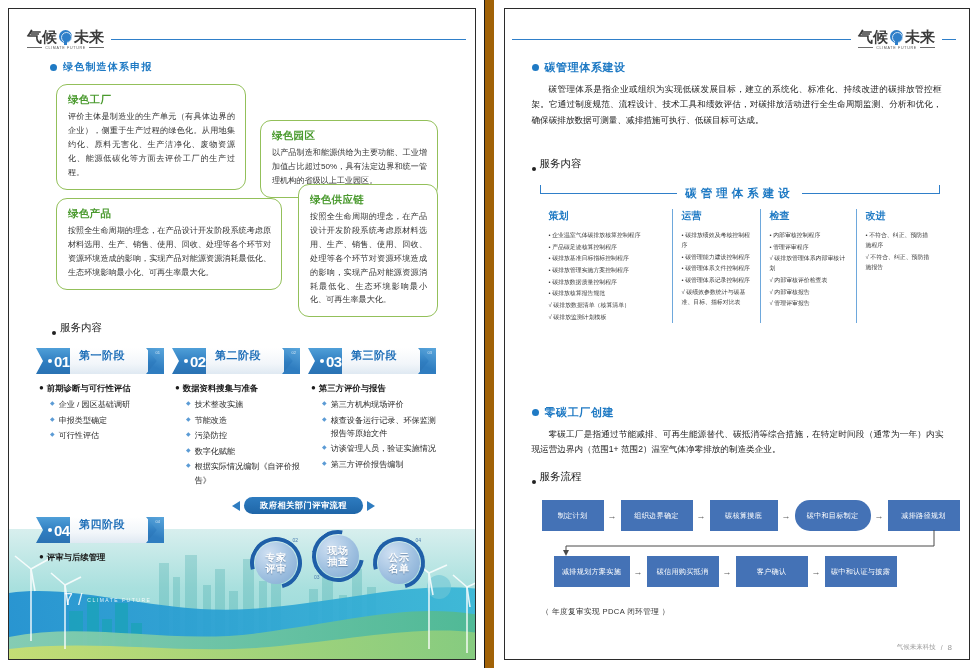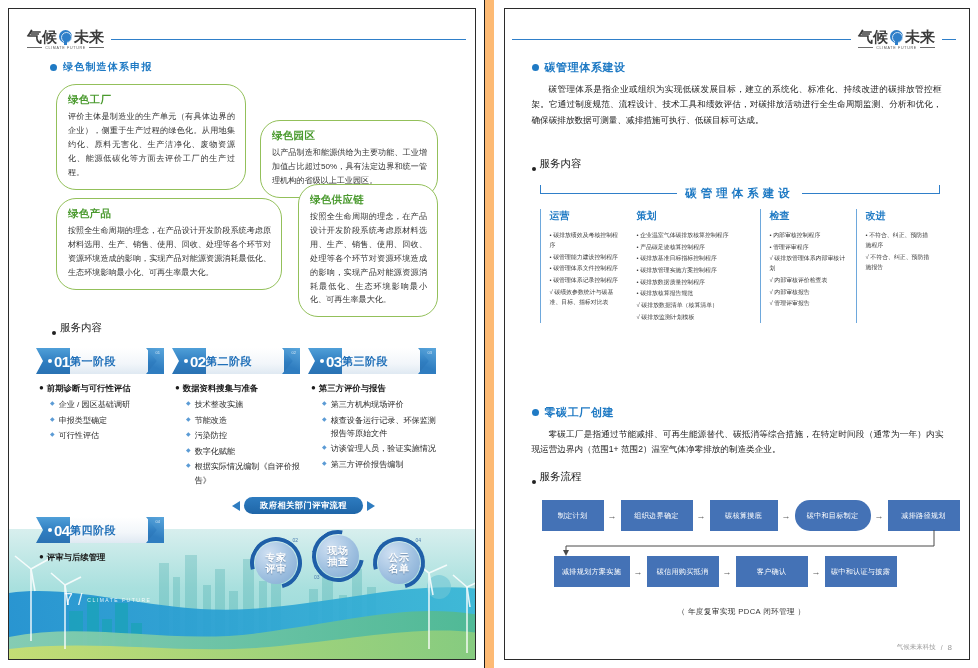--- a/index.html
+++ b/index.html
@@ -1,18 +1,18 @@
 <!DOCTYPE html>
 <html><head>
 <meta charset="utf-8">
 <style>
   * { box-sizing: border-box; margin:0; padding:0; }
   html,body { width:978px; height:668px; overflow:hidden; background:#ffffff;
     font-family:"Liberation Sans","DejaVu Sans",sans-serif; }
-  .spread { position:relative; width:978px; height:668px; display:flex; background:#fdba74;gap:9px; }
+  .spread { position:relative; width:978px; height:668px; display:flex; background:#a16207;gap:9px; }
 
   .page { position:relative; width:489px; height:668px; overflow:hidden; background:#fff; }
   .page.left { border-right:1px solid #1a1a1a; }
   .page-frame { position:absolute; left:8px; top:8px; right:8px; bottom:8px; border:1px solid #2b2b2b; }
   .page.right .page-frame { left:10px; }
 
   
   .hdr { position:absolute; top:26px; height:26px; display:flex; align-items:center; }
   .hdr-left { left:20px; right:18px; }
   .hdr-right { left:18px; right:22px; justify-content:flex-end; }
@@ -31,36 +31,36 @@
 
   
   .sec-h { display:flex; align-items:center; gap:6px; color:#1f7ac4; font-weight:bold; }
   .sec-h .dot { width:7px; height:7px; border-radius:50%; background:#1f7ac4; flex:none; }
   .sec-h.big { font-size:10px; letter-spacing:1.2px; }
   .sec-h.mid { font-size:11px; letter-spacing:.6px; }
   .sub-h { display:flex; align-items:flex-end; gap:4px; color:#222; font-size:10.5px; }
   .sub-h .dot { width:4px; height:4px; border-radius:50%; background:#222; flex:none; }
 
   
-  .gcard { position:absolute; border:1.2px solid #93c05a; border-radius:20px; background:#ffffff;
+  .gcard { position:absolute; border:1.2px solid #93c05a; border-radius:11px; background:#ffffff;
      padding:8px 10px 9px 11px; }
   .gcard h4 { color:#4a9a2e; font-size:10.5px; font-weight:bold; margin-bottom:3px; letter-spacing:.3px; }
   .gcard p { color:#333; font-size:8.1px; line-height:1.72; text-align:justify; }
 
   
   .phase { position:absolute; width:128px; }
   .flag { position:relative; height:26px; display:flex; align-items:center;
      background:linear-gradient(180deg,#4f9fd8 0%,#2f7dc0 55%,#2a72b3 100%);
      clip-path:polygon(0 0,100% 0,100% 100%,0 100%,7px 50%);
      padding-left:12px; }
   .flag .num { color:#fff; font-size:15px; font-weight:bold; letter-spacing:-.5px; }
   .flag .numdot { width:4px; height:4px; border-radius:50%; background:#fff; margin-right:2px; display:inline-block; }
   .flag .white { position:absolute; left:34px; top:0; bottom:0; right:16px;
      background:linear-gradient(180deg,#ffffff 0%,#f2f6fa 60%,#dfe9f2 100%);
-     display:flex; align-items:center; }
+     display:flex; align-items:flex-start; padding-left:9px; }
   .flag .white span { color:#1f6fb8; font-size:11px; font-weight:bold; letter-spacing:.5px; }
   .flag .corner { position:absolute; right:0; top:0; width:18px; height:26px;
      background:linear-gradient(200deg,#5aa6dc 0%,#2f7dc0 70%);
      clip-path:polygon(0 0,100% 0,100% 100%,0 100%, 60% 50%); }
   .flag .tiny { position:absolute; right:4px; top:2px; font-size:4px; color:#cfe4f5; z-index:3; }
 
   .plist { margin-top:9px; padding-left:3px; }
   .plist .lead { color:#1b1b1b; font-size:8.4px; font-weight:600; display:flex; gap:3px; margin-bottom:4px; }
   .plist .lead .d { color:#1b1b1b; font-size:8px; }
   .plist ul { list-style:none; padding-left:11px; }
@@ -107,21 +107,21 @@
   .mx-cols { display:flex; margin-top:8px; }
   .mx-col { padding:0 7px 0 9px; border-left:1px solid #6ea8dc; }
   .mx-col h5 { color:#1f7ac4; font-size:10px; font-weight:bold; margin-bottom:7px; }
   .mx-col ul { list-style:none; }
   .mx-col li { font-size:5.9px; color:#3a3a3a; line-height:1.72; display:flex; gap:2px; margin-bottom:1.5px; }
 
   .flowrow { display:flex; align-items:center; }
   .fbox { background:#4472b6; color:#fff; font-size:7.2px; display:flex; align-items:center;
      justify-content:center; text-align:center; height:31px; letter-spacing:.2px; }
   .farrow { color:#5a5a5a; font-size:9px; padding:0 4px; }
-  .fnote { text-align:center; color:#333; font-size:7.6px; letter-spacing:.4px; }
+  .fnote { text-align:left; color:#333; font-size:7.6px; letter-spacing:.4px; }
   .footer-right { position:absolute; right:26px; bottom:16px; display:flex; align-items:center; gap:5px;
      color:#9a9a9a; font-size:6.5px; }
   .footer-right .pg { font-size:8px; }
 </style>
 </head>
 <body>
 
 <div class="spread">
 
   <div class="page left">
@@ -430,66 +430,66 @@
       <span>服务内容</span>
     </div>
 
     <div class="matrix" style="left:46px;top:186px;width:400px;">
       <div class="mx-title">
         <span class="ln l"></span>
         <span class="t">碳管理体系建设</span>
         <span class="ln r"></span>
       </div>
       <div class="mx-cols">
+        <div class="mx-col" style="width:132px;border-left:none;">
+          <h5>策划</h5>
+          <ul>
+            <li>
+                <span class="t">• 企业温室气体碳排放核算控制程序</span>
+              </li>
+            <li>
+                <span class="t">• 产品碳足迹核算控制程序</span>
+              </li>
+            <li>
+                <span class="t">• 碳排放基准目标指标控制程序</span>
+              </li>
+            <li>
+                <span class="t">• 碳排放管理实施方案控制程序</span>
+              </li>
+            <li>
+                <span class="t">• 碳排放数据质量控制程序</span>
+              </li>
+            <li>
+                <span class="t">• 碳排放核算报告规范</span>
+              </li>
+            <li>
+                <span class="t">√ 碳排放数据清单（核算清单）</span>
+              </li>
+            <li>
+                <span class="t">√ 碳排放监测计划模板</span>
+              </li>
+          </ul>
+        </div>
         <div class="mx-col" style="width:88px;">
           <h5>运营</h5>
           <ul>
             <li>
                 <span class="t">• 碳排放绩效及考核控制程序</span>
               </li>
             <li>
                 <span class="t">• 碳管理能力建设控制程序</span>
               </li>
             <li>
                 <span class="t">• 碳管理体系文件控制程序</span>
               </li>
             <li>
                 <span class="t">• 碳管理体系记录控制程序</span>
               </li>
             <li>
                 <span class="t">√ 碳绩效参数统计与碳基准、目标、指标对比表</span>
-              </li>
-          </ul>
-        </div>
-        <div class="mx-col" style="width:132px;border-left:none;">
-          <h5>策划</h5>
-          <ul>
-            <li>
-                <span class="t">• 企业温室气体碳排放核算控制程序</span>
-              </li>
-            <li>
-                <span class="t">• 产品碳足迹核算控制程序</span>
-              </li>
-            <li>
-                <span class="t">• 碳排放基准目标指标控制程序</span>
-              </li>
-            <li>
-                <span class="t">• 碳排放管理实施方案控制程序</span>
-              </li>
-            <li>
-                <span class="t">• 碳排放数据质量控制程序</span>
-              </li>
-            <li>
-                <span class="t">• 碳排放核算报告规范</span>
-              </li>
-            <li>
-                <span class="t">√ 碳排放数据清单（核算清单）</span>
-              </li>
-            <li>
-                <span class="t">√ 碳排放监测计划模板</span>
               </li>
           </ul>
         </div>
         <div class="mx-col" style="width:96px;">
           <h5>检查</h5>
           <ul>
             <li>
                 <span class="t">• 内部审核控制程序</span>
               </li>
             <li>

